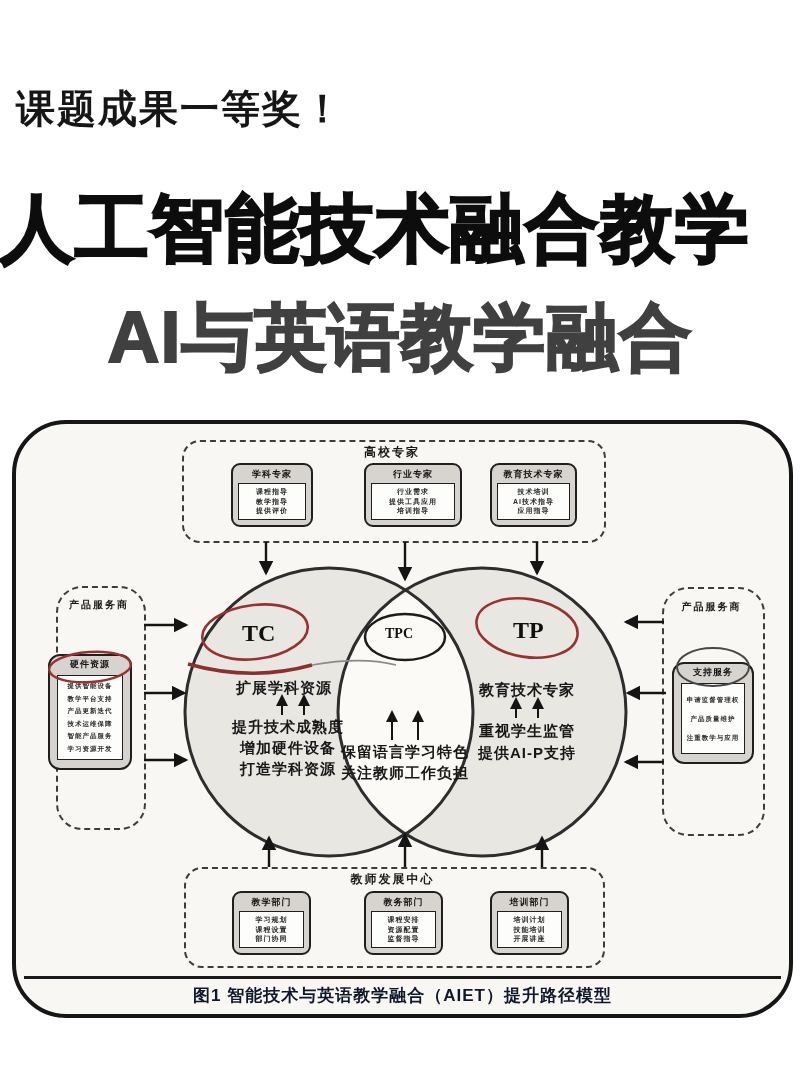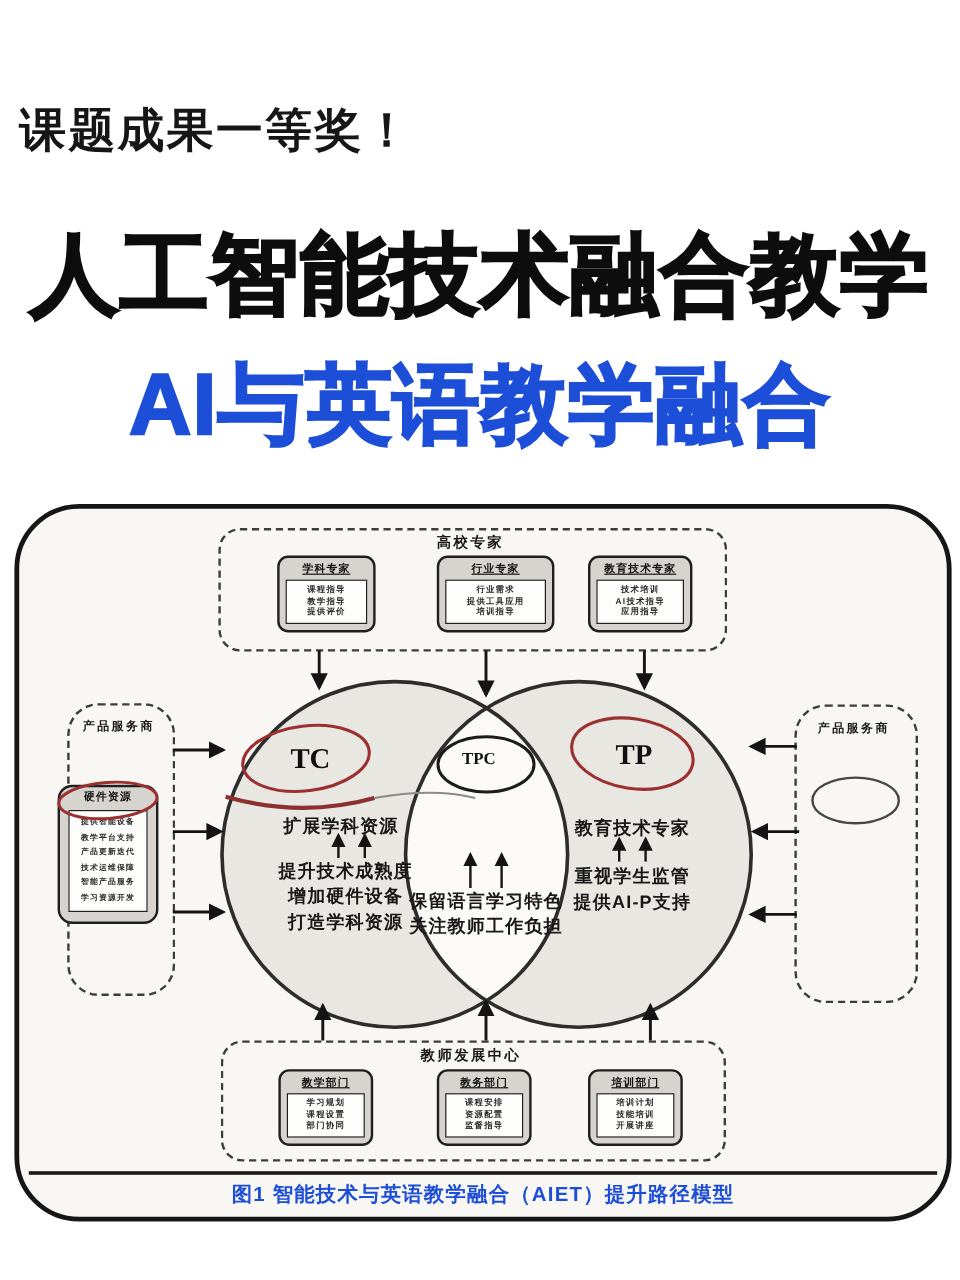--- a/index.html
+++ b/index.html
@@ -2,58 +2,58 @@
 <html><head>
 <meta charset="utf-8">
 <style>
   html,body{margin:0;padding:0;background:#ffffff;}
   body{width:800px;height:1067px;position:relative;overflow:hidden;
        font-family:"Liberation Sans","DejaVu Sans",sans-serif;color:#141414;}
   .abs{position:absolute;}
 
   
   .eyebrow{left:16px;top:82px;font-size:39px;font-weight:600;letter-spacing:2px;color:#161616;}
-  .main-title{left:0;top:180px;width:800px;text-align:center;font-size:74px;font-weight:900;
+  .main-title{left:0;top:180px;width:800px;font-size:74px;font-weight:900;
               letter-spacing:1px;color:#0d0d0d;-webkit-text-stroke:2px #0d0d0d;}
   .sub-title{left:0;top:290px;width:800px;text-align:center;font-size:72px;font-weight:900;
              letter-spacing:1px;-webkit-text-stroke:2px currentColor;}
 
   
   .diagram{left:12px;top:420px;width:773px;height:590px;border:4.5px solid #161616;
            border-radius:54px;background:#f8f7f3;}
   .dashed-box{border:2px dashed #3c3c3c;background:transparent;}
   .group-label{font-weight:bold;font-size:12px;letter-spacing:2px;text-align:center;color:#1a1a1a;}
 
   
   .mini{border:2.5px solid #1f1f1f;border-radius:9px;background:#d7d4cf;box-sizing:border-box;}
-  .mini-title{font-size:9px;font-weight:bold;text-align:center;padding:3px 0 2px;letter-spacing:1px;color:#141414;text-decoration:underline;}
+  .mini-title{font-size:9px;font-weight:bold;text-align:center;padding:3px 0 2px;letter-spacing:1px;color:#141414;}
   .mini-body{background:#fdfdfb;border:1.5px solid #1f1f1f;margin:0 5px 5px;padding:3px 0;
              font-size:7px;line-height:9.5px;text-align:center;font-weight:bold;color:#2a2a2a;letter-spacing:1px;}
 
   
   .side-inner{border:2.5px solid #1f1f1f;border-radius:12px;background:#d7d4cf;box-sizing:border-box;}
   .side-inner-title{font-size:9px;font-weight:bold;text-align:center;padding:2px 0 4px;letter-spacing:1px;}
   .side-inner-body{background:#fdfdfb;border:1.5px solid #1f1f1f;margin:0 7px 8px;
                    font-size:6.5px;font-weight:bold;text-align:center;color:#2a2a2a;letter-spacing:1px;}
 
   
   .venn-label{font-family:Liberation Serif, serif;font-weight:bold;color:#101010;}
   .venn-text{font-size:15px;font-weight:bold;color:#181818;letter-spacing:1px;text-align:center;
              white-space:nowrap;transform:translateX(-50%);}
 
-  .caption{left:0;width:773px;text-align:center;font-size:17px;font-weight:bold;letter-spacing:1px;color:#1d4ed8;}
+  .caption{left:0;width:773px;text-align:center;font-size:17px;font-weight:bold;letter-spacing:1px;color:#0f172a;}
   .divider{left:8px;width:757px;border-top:3px solid #1a1a1a;height:0;}
   svg{display:block;}
 </style>
 </head>
 <body>
 
 <div class="abs eyebrow">课题成果一等奖！</div>
 <div class="abs main-title">人工智能技术融合教学</div>
-<div class="abs sub-title" style="color:#1d4ed8">AI与英语教学融合</div>
+<div class="abs sub-title" style="color:#404040">AI与英语教学融合</div>
 
 <div class="abs diagram">
 
   <svg class="abs" style="left:0;top:0;z-index:1" width="773" height="590" viewBox="0 0 773 590">
     <circle cx="313" cy="288" r="144" fill="#e9e7e2"></circle>
     <circle cx="466" cy="288" r="144" fill="#e9e7e2"></circle>
     <path d="M 389.5 166 A 144 144 0 0 1 389.5 410 A 144 144 0 0 1 389.5 166 Z" fill="#fbfaf7"></path>
     <circle cx="313" cy="288" r="144" fill="none" stroke="#2d2d2d" stroke-width="3"></circle>
     <circle cx="466" cy="288" r="144" fill="none" stroke="#2d2d2d" stroke-width="3"></circle>
     <ellipse cx="389" cy="213" rx="40" ry="23" fill="#fbfaf7" stroke="#1c1c1c" stroke-width="2.5"></ellipse>
@@ -96,20 +96,28 @@
       <div>教学平台支持</div>
       <div>产品更新迭代</div>
       <div>技术运维保障</div>
       <div>智能产品服务</div>
       <div>学习资源开发</div>
     </div>
   </div>
 
   <div class="abs dashed-box" style="left:646px;top:163px;width:99px;height:245px;border-radius:26px;z-index:2"></div>
   <div class="abs group-label" style="left:646px;top:176px;width:99px;font-size:10px;z-index:3">产品服务商</div>
+  <div class="abs side-inner" style="left:656px;top:238px;width:82px;z-index:3">
+    <div class="side-inner-title">支持服务</div>
+    <div class="side-inner-body" style="line-height:19px;padding:6px 1px">
+      <div>申请监督管理权</div>
+      <div>产品质量维护</div>
+      <div>注重教学与应用</div>
+    </div>
+  </div>
 
   <div class="abs dashed-box" style="left:168px;top:443px;width:417px;height:97px;border-radius:18px;z-index:2"></div>
   <div class="abs group-label" style="left:168px;top:447px;width:417px;z-index:3">教师发展中心</div>
 
   <div class="abs mini" style="left:216px;top:467px;width:79px;z-index:3">
     <div class="mini-title">教学部门</div>
     <div class="mini-body">
       <div>学习规划</div>
       <div>课程设置</div>
       <div>部门协同</div>

